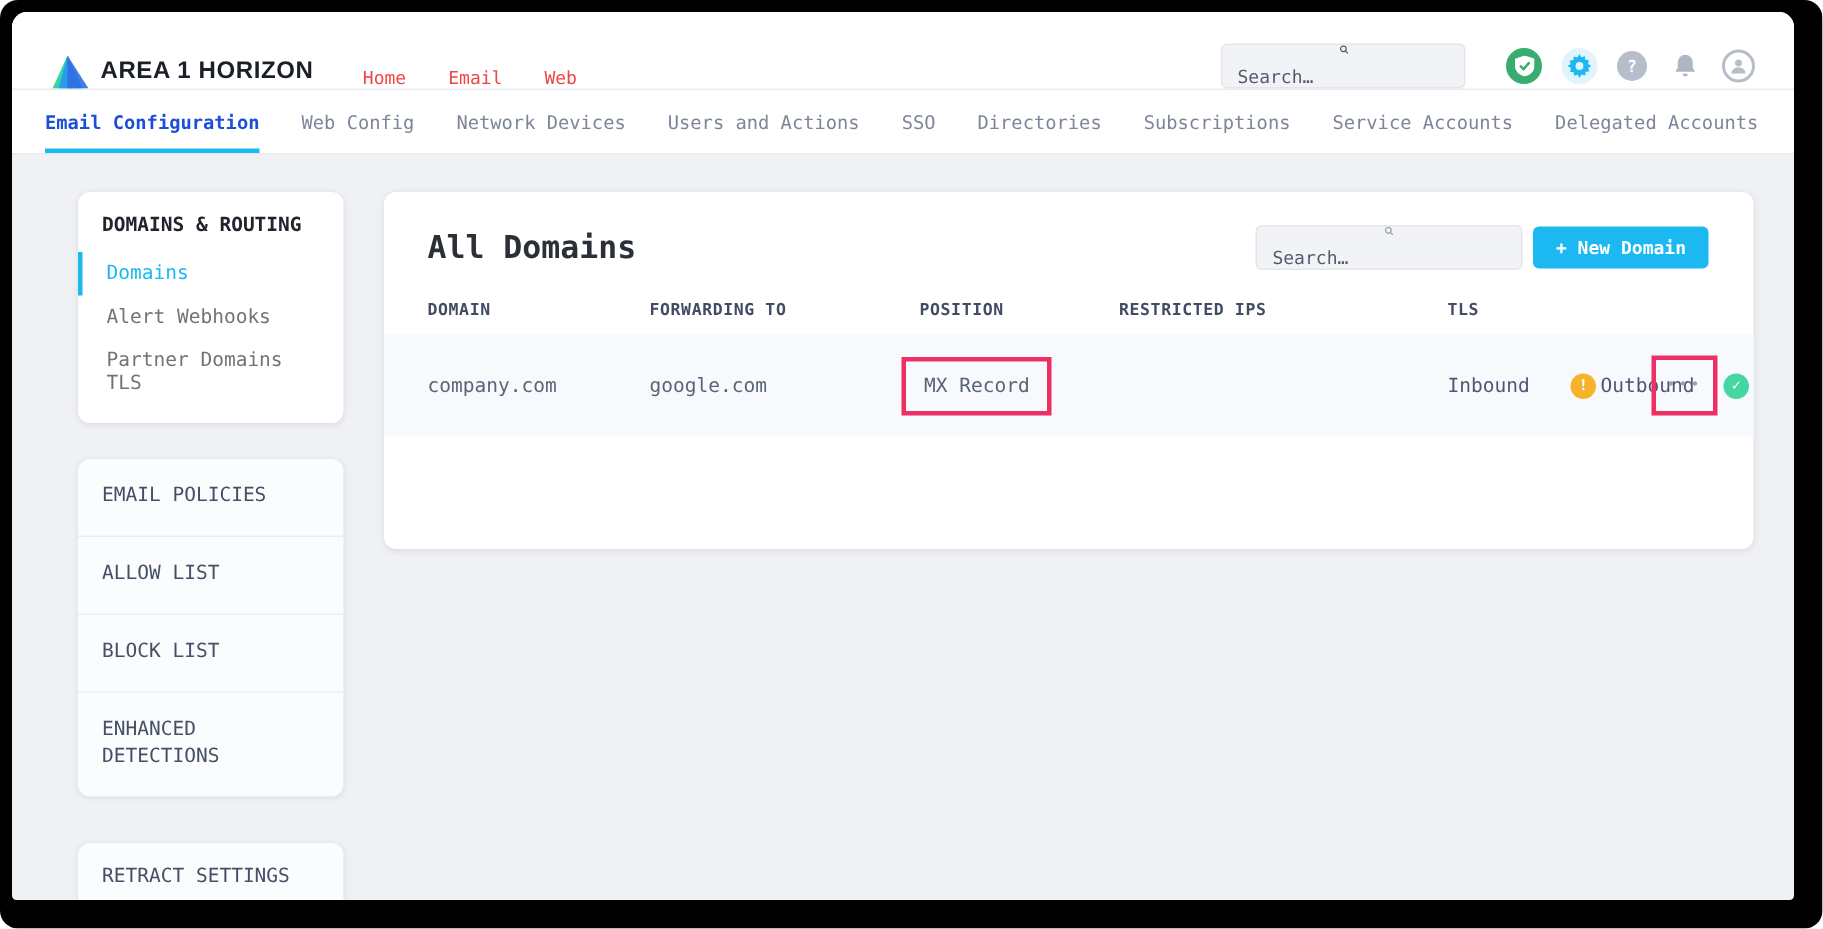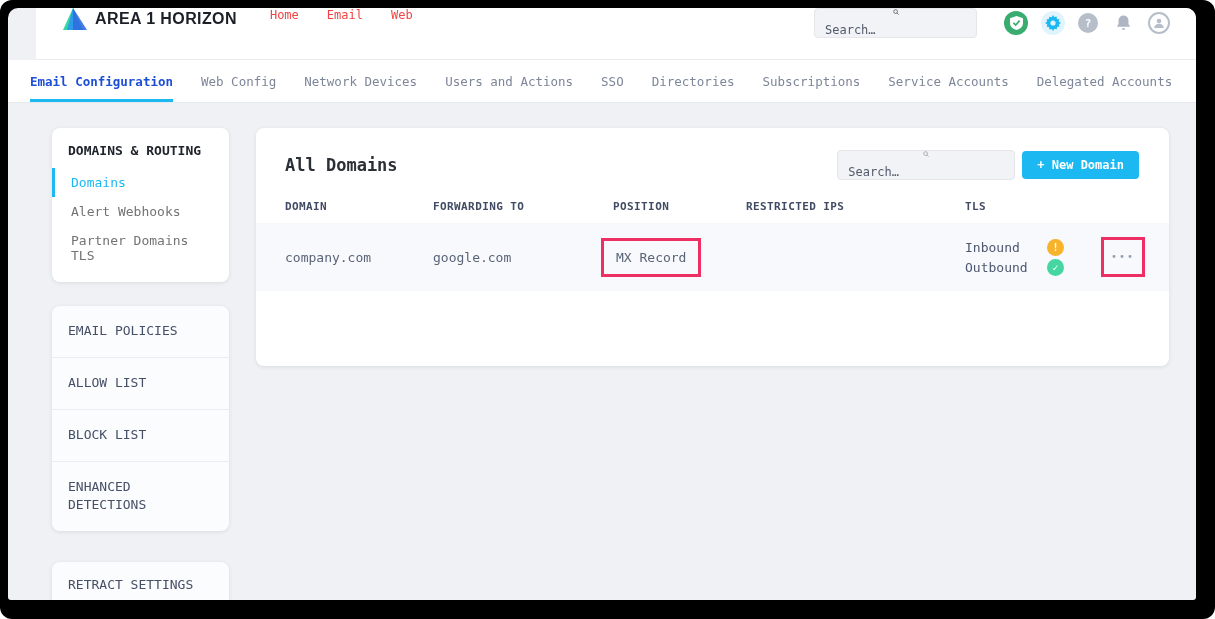--- a/index.html
+++ b/index.html
@@ -2,22 +2,22 @@
 <html><head>
 <meta charset="utf-8">
 <style>
   * { margin:0; padding:0; box-sizing:border-box; }
   body { width:1215px; height:619px; font-family:"DejaVu Sans Mono", monospace; background:#fff; }
   .frame { width:1215px; height:619px; background:#000; border-radius:12px; position:relative; }
   .app { position:absolute; left:8px; top:8px; width:1188px; height:592px; background:#eff1f4;
          border-radius:10px 10px 3px 3px; overflow:hidden; }
 
   
-  .topbar { height:52px; background:#fff; display:flex; align-items:flex-start; padding:0 26px 0 27px;
-            border-bottom:1px solid #e9ebef;margin-left:28px; }
+  .topbar { height:52px; background:#fff; display:flex; align-items:flex-end; padding:0 26px 0 27px;
+            border-bottom:1px solid #e9ebef; }
   .logo { display:flex; align-items:center; gap:8px; cursor:pointer; }
   .logo-text { font-family:"Liberation Sans", sans-serif; font-weight:bold; font-size:16px;
                color:#1b1f27; letter-spacing:0.4px; }
   .top-nav { display:flex; gap:28px; margin-left:33px; }
   .top-nav a { font-size:12px; color:#ef4444; text-decoration:none; cursor:pointer; }
   .top-right { margin-left:auto; display:flex; align-items:center; gap:13px; }
   .searchbox { width:163px; height:30px; background:#f2f3f6; border:1px solid #e4e6ea; border-radius:4px;
                display:flex; align-items:center; padding:0 10px; gap:8px; margin-right:14px;flex-direction:column; }
   .searchbox input { border:none; outline:none; background:transparent; width:100%;
                      font-family:"DejaVu Sans Mono", monospace; font-size:12px; color:#3c4354; }
@@ -50,32 +50,32 @@
   .link-item { font-size:13px; color:#454f66; padding:16px; border-bottom:1px solid #eaecf0;
                cursor:pointer; line-height:1.45; }
   .link-item:last-child { border-bottom:none; }
 
   .retract-card { margin-top:31px; background:#fbfcfd; }
   .retract-card .link-item { border-bottom:none; padding:14px 16px; }
 
   
   .main-card { width:913px; height:238px; flex:0 0 auto; }
   .main-header { display:flex; align-items:center; padding:22px 30px 0 29px; }
-  .main-title { font-size:17px; font-weight:bold; color:#2b2f36; }
+  .main-title { font-size:21px; font-weight:bold; color:#2b2f36; }
   .main-search { width:178px; height:30px; margin-left:auto; margin-right:7px; }
   .new-domain-btn { background:#1cb8f2; color:#fff; border:none; border-radius:4px; height:28px;
                     padding:0 15px; font-family:"DejaVu Sans Mono", monospace; font-size:12px;
                     font-weight:bold; cursor:pointer;text-align:right; }
   .tbl-grid { display:grid; grid-template-columns:148px 180px 133px 219px 136px 1fr; padding-left:29px;
               align-items:center; }
   .tbl-head { margin-top:20px; padding-bottom:10px; }
   .tbl-head span { font-size:11px; font-weight:bold; color:#414b63; letter-spacing:0.4px; }
   .tbl-row { height:68px; background:#f7f9fc; font-size:13px; color:#5a6477; }
   .hl-box { display:inline-block; border:3px solid #ee2f63; padding:9px 12px; margin-left:-12px; }
-  .tls-stack { display:flex; flex-direction:column; gap:3px; }
+  .tls-stack { display:flex; flex-direction:row; gap:3px; }
   .tls-line { display:flex; align-items:center; }
   .tls-label { width:82px; color:#4d5770; }
   .dot-ic { width:17px; height:17px; border-radius:50%; display:flex; align-items:center;
             justify-content:center; color:#fff; font-size:10px; font-weight:bold; }
   .warn { background:#f6b32b; }
   .ok { background:#45d6a2; }
   .actions-box { border:3px solid #ee2f63; padding:8px 7px; display:inline-flex; align-items:center;
                  justify-content:center; }
   .dots { font-size:10px; letter-spacing:2px; color:#98a1b3; cursor:pointer; line-height:18px; }
 </style>

